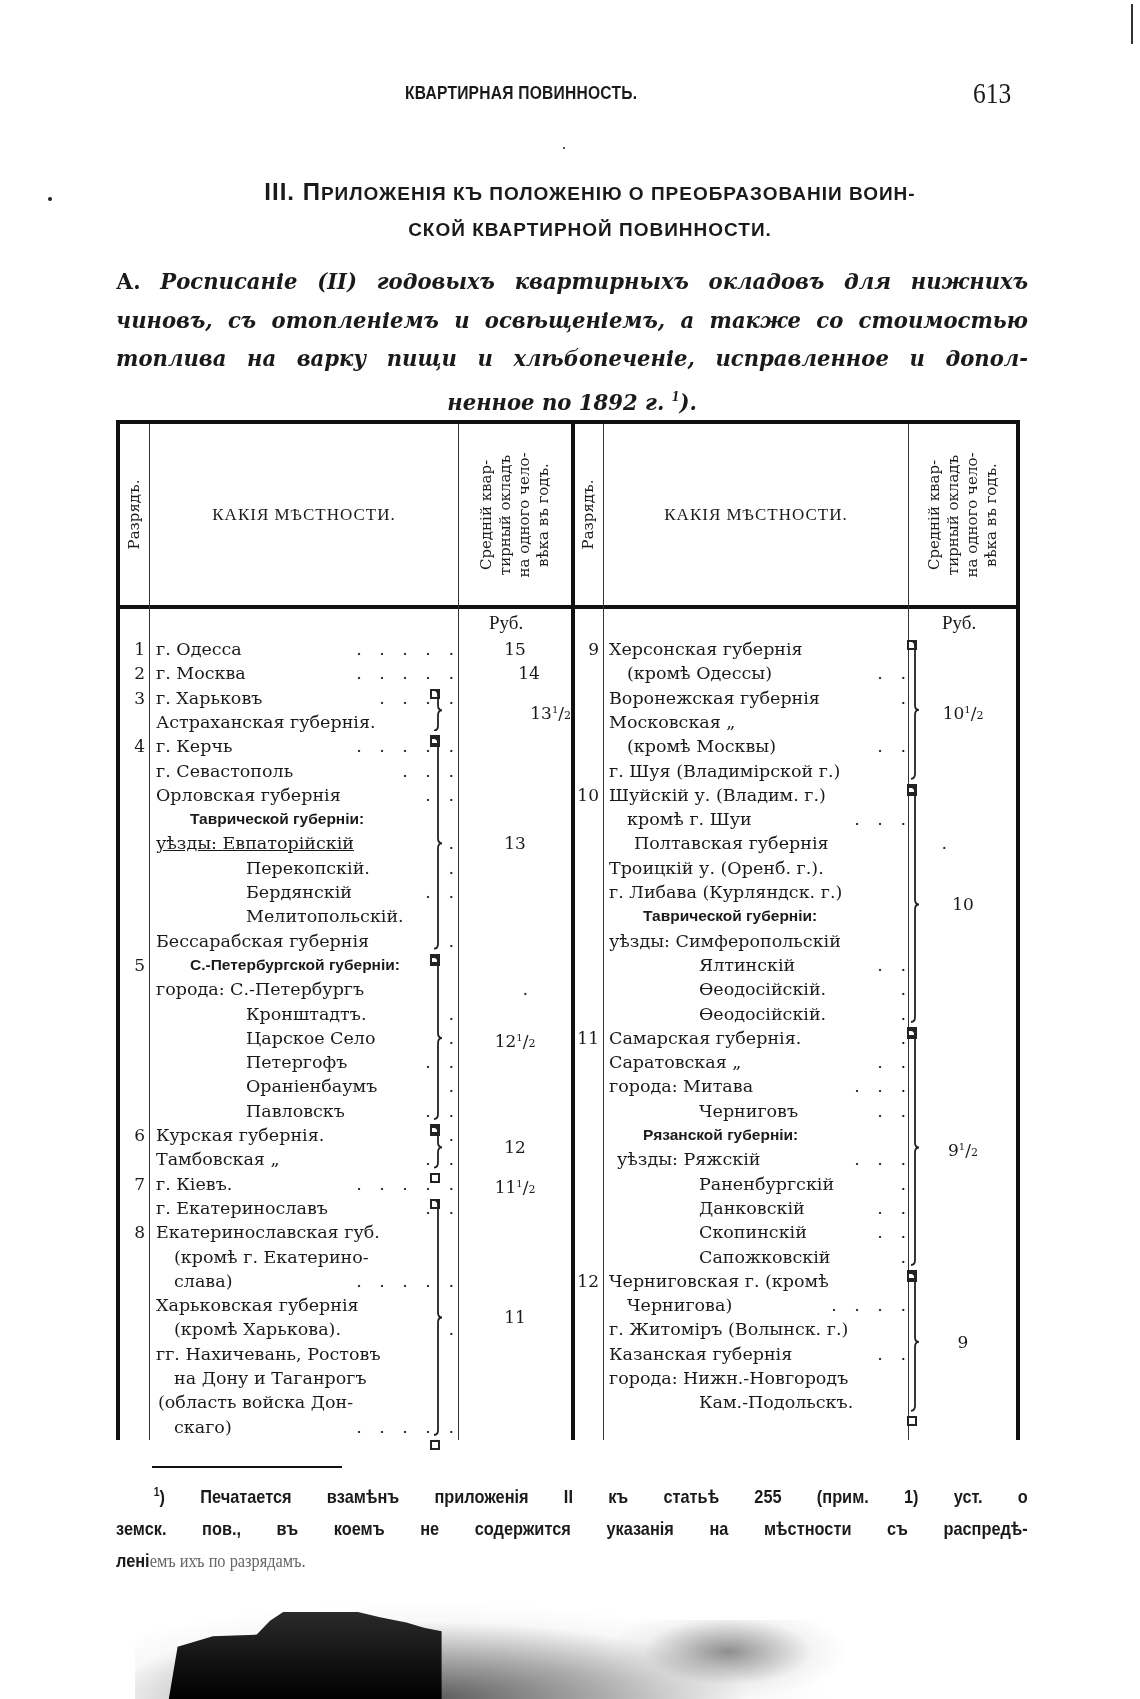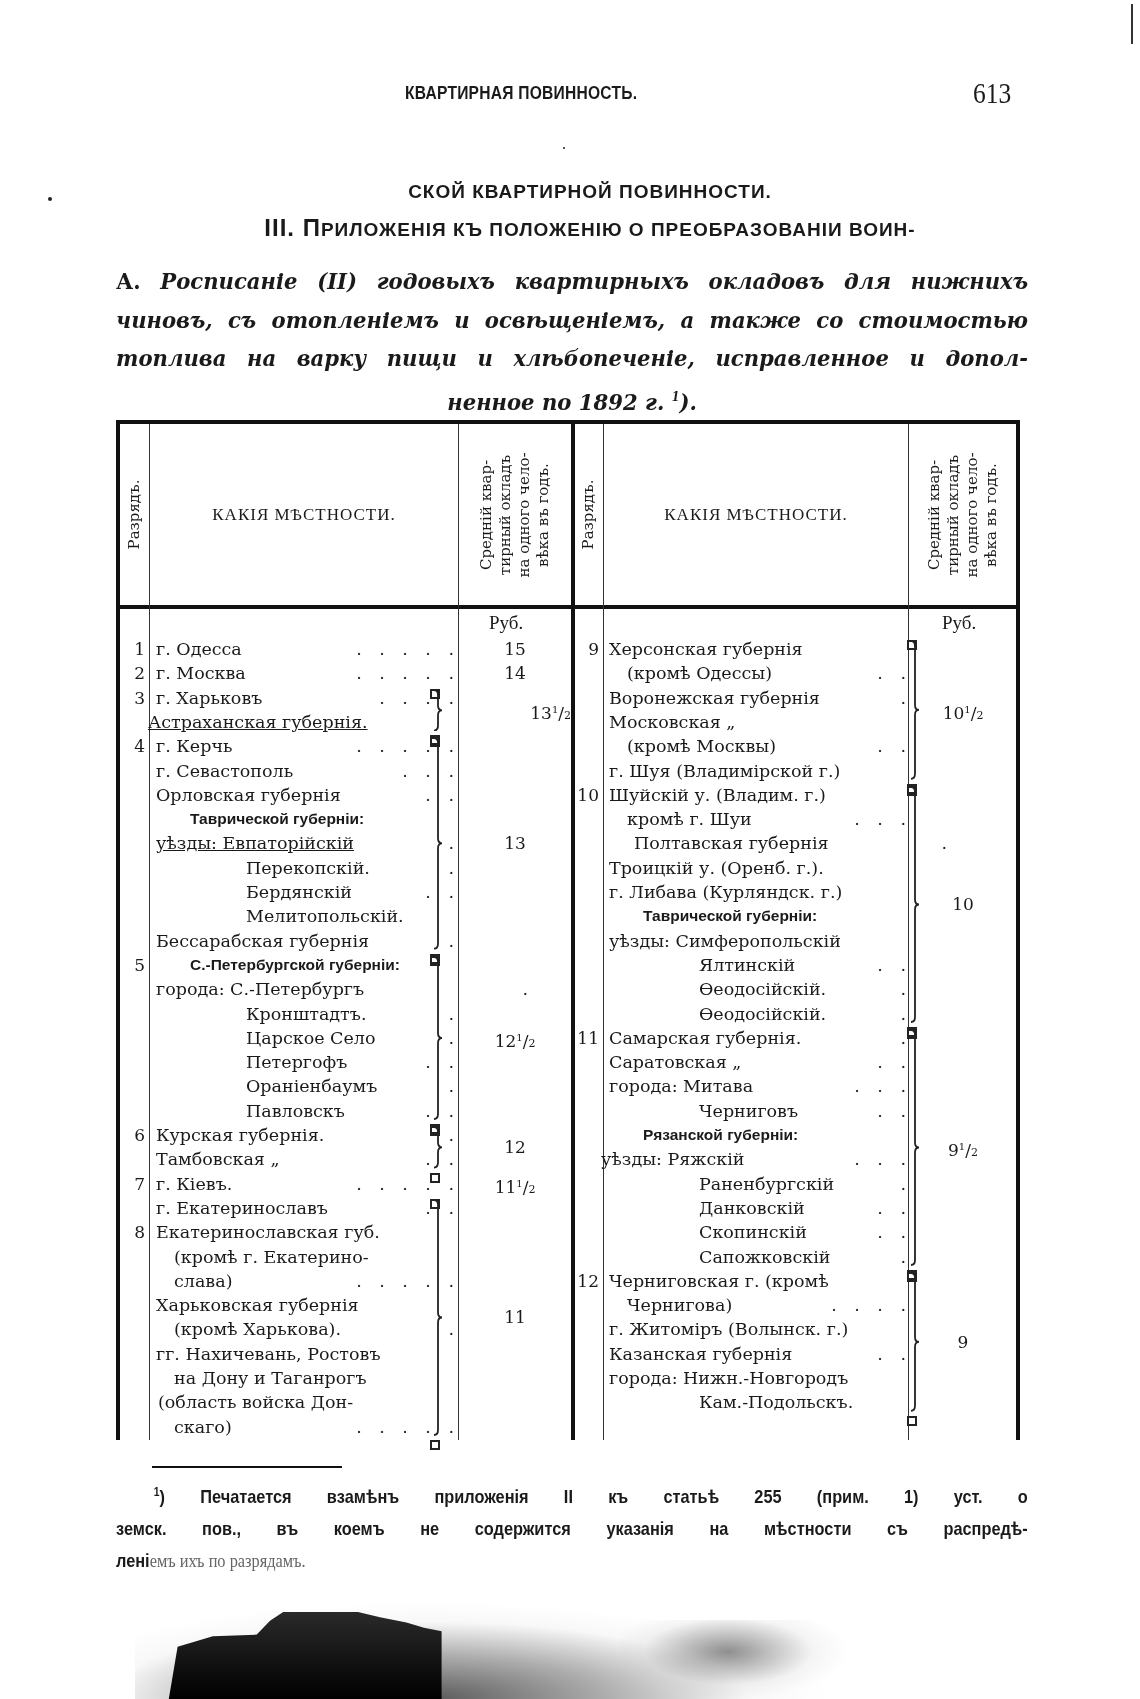--- a/index.html
+++ b/index.html
@@ -71,22 +71,22 @@
 
 <div class="abs running-head">
   <span class="running-title">КВАРТИРНАЯ ПОВИННОСТЬ.</span>
   <span class="page-number">613</span>
 </div>
 <div class="abs edge-mark"></div>
 <div class="abs stray-dot"></div>
 <div class="abs stray-dot2"></div>
 
 <div class="abs section-title">
+  <span class="line"><span>III. П</span><span class="sc">РИЛОЖЕНІЯ КЪ ПОЛОЖЕНІЮ О ПРЕОБРАЗОВАНІИ ВОИН-</span></span>
   <span class="line sc">СКОЙ КВАРТИРНОЙ ПОВИННОСТИ.</span>
-  <span class="line"><span>III. П</span><span class="sc">РИЛОЖЕНІЯ КЪ ПОЛОЖЕНІЮ О ПРЕОБРАЗОВАНІИ ВОИН-</span></span>
 </div>
 
 <div class="abs subtitle">
   <span class="line"><span class="lead">А.</span> <span>Росписаніе (II) годовыхъ квартирныхъ окладовъ для нижнихъ</span></span>
   <span class="line">чиновъ, съ отопленіемъ и освѣщеніемъ, а также со стоимостью</span>
   <span class="line">топлива на варку пищи и хлѣбопеченіе, исправленное и допол-</span>
   <span class="line center"><span>ненное по 1892 г.</span> <sup style="font-size:12px">1</sup><span>).</span></span>
 </div>
 
 <div class="abs tbl">
@@ -139,21 +139,21 @@
         <span class="rank" style="left: 0px; width: 29px;">2</span>
         <span class="place" style="left: 40px;">г. Москва</span>
         <span class="dots" style="right: 117px;">. . . . .</span>
       </div>
       <div class="row" style="top: 48.6px; left: 0px; width: 455px;">
         <span class="rank" style="left: 0px; width: 29px;">3</span>
         <span class="place" style="left: 40px;">г. Харьковъ</span>
         <span class="dots" style="right: 117px;">. . . .</span>
       </div>
       <div class="row" style="top: 72.9px; left: 0px; width: 455px;">
-        <span class="place" style="left: 32px; text-decoration: underline;">Астраханская губернія.</span>
+        <span class="place" style="left: 40px;">Астраханская губернія.</span>
       </div>
       <div class="row" style="top: 97.2px; left: 0px; width: 455px;">
         <span class="rank" style="left: 0px; width: 29px;">4</span>
         <span class="place" style="left: 40px;">г. Керчь</span>
         <span class="dots" style="right: 117px;">. . . . .</span>
       </div>
       <div class="row" style="top: 121.5px; left: 0px; width: 455px;">
         <span class="place" style="left: 40px;">г. Севастополь</span>
         <span class="dots" style="right: 117px;">. . .</span>
       </div>
@@ -254,21 +254,21 @@
         <span class="place" style="left: 58px;">на Дону  и Таганрогъ</span>
       </div>
       <div class="row" style="top: 753.3px; left: 0px; width: 455px;">
         <span class="place" style="left: 42px;">(область войска Дон-</span>
       </div>
       <div class="row" style="top: 777.6px; left: 0px; width: 455px;">
         <span class="place" style="left: 58px;">скаго)</span>
         <span class="dots" style="right: 117px;">. . . . .</span>
       </div>
       <div class="amount" style="left: 343px; width: 112px; top: 0px; line-height: 24.3px;">15</div>
-      <div class="amount" style="left: 343px; width: 112px; top: 24.3px; line-height: 24.3px;">14</div>
+      <div class="amount" style="left: 357px; width: 112px; top: 24.3px; line-height: 24.3px;">14</div>
       <div class="brace" style="left: 316px; top: 51.6px; height: 42.6px; border-left: none;"><svg width="12" height="42.6" viewBox="0 0 12 42.6">
           <path d="M2 1 Q6 1 6 6 L6 16.3 Q6 21.3 10 21.3 Q6 21.3 6 26.3 L6 36.6 Q6 41.6 2 41.6" fill="none" stroke="#222" stroke-width="1.8"></path>
         </svg></div>
       <div class="amount" style="left: 343px; width: 112px; top: 60.75px; line-height: 24.3px; text-align: right;">13<sup>1</sup>/<span style="font-size: 11px;">2</span></div>
       <div class="brace" style="left: 316px; top: 100.2px; height: 212.7px; border-left: none;"><svg width="12" height="212.70000000000002" viewBox="0 0 12 212.70000000000002">
           <path d="M2 1 Q6 1 6 6 L6 101.35000000000001 Q6 106.35000000000001 10 106.35000000000001 Q6 106.35000000000001 6 111.35000000000001 L6 206.70000000000002 Q6 211.70000000000002 2 211.70000000000002" fill="none" stroke="#222" stroke-width="1.8"></path>
         </svg></div>
       <div class="amount" style="left: 343px; width: 112px; top: 194.4px; line-height: 24.3px;">13</div>
       <div class="brace" style="left: 316px; top: 318.9px; height: 164.1px; border-left: none;"><svg width="12" height="164.1" viewBox="0 0 12 164.1">
           <path d="M2 1 Q6 1 6 6 L6 77.05 Q6 82.05 10 82.05 Q6 82.05 6 87.05 L6 158.1 Q6 163.1 2 163.1" fill="none" stroke="#222" stroke-width="1.8"></path>
@@ -357,21 +357,21 @@
         <span class="dots" style="right: 110px;">. . .</span>
       </div>
       <div class="row" style="top: 461.7px; left: 0px; width: 441px;">
         <span class="place" style="left: 124px;">Черниговъ</span>
         <span class="dots" style="right: 110px;">. .</span>
       </div>
       <div class="row" style="top: 486px; left: 0px; width: 441px;">
         <span class="place sub" style="left: 68px;">Рязанской губерніи:</span>
       </div>
       <div class="row" style="top: 510.3px; left: 0px; width: 441px;">
-        <span class="place" style="left: 26px;">уѣзды: Ряжскій</span>
+        <span class="place" style="left: 42px;">уѣзды: Ряжскій</span>
         <span class="dots" style="right: 110px;">. . .</span>
       </div>
       <div class="row" style="top: 534.6px; left: 0px; width: 441px;">
         <span class="place" style="left: 124px;">Раненбургскій</span>
         <span class="dots" style="right: 110px;">.</span>
       </div>
       <div class="row" style="top: 558.9px; left: 0px; width: 441px;">
         <span class="place" style="left: 124px;">Данковскій</span>
         <span class="dots" style="right: 110px;">. .</span>
       </div>

